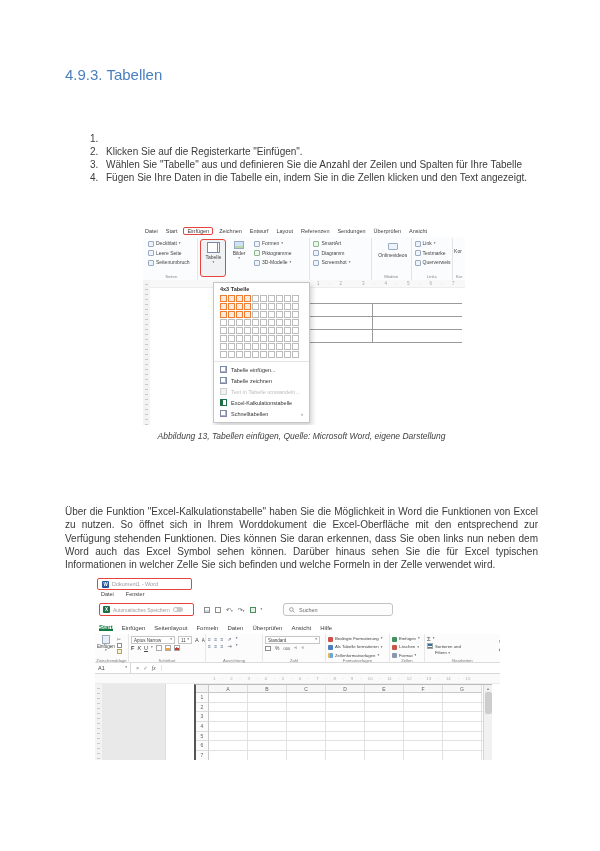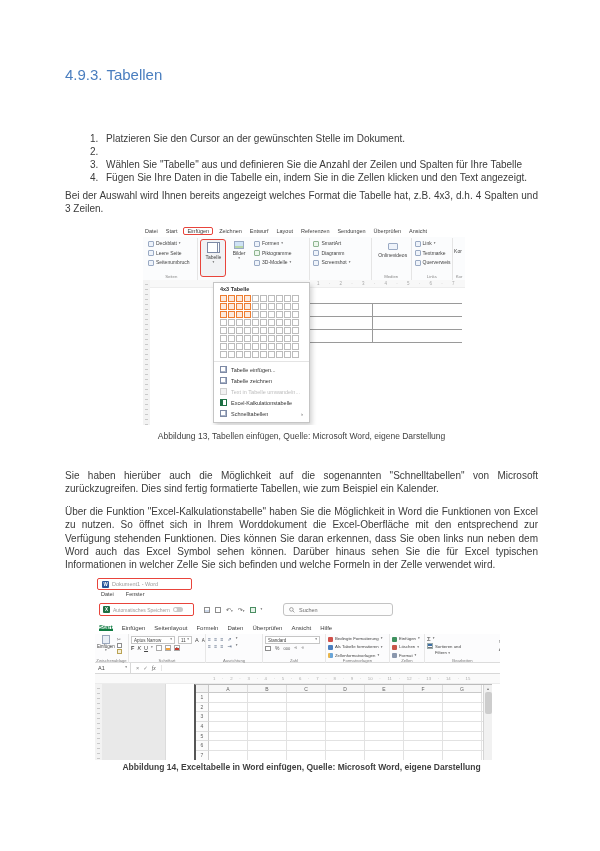--- a/index.html
+++ b/index.html
@@ -10,21 +10,21 @@
 .heading{position:absolute;left:65px;top:66px;font-size:15px;font-weight:400;color:#4a7ebf}
 .para{position:absolute;left:65px;width:473px;font-size:10px;line-height:13.3px;color:#3b3b3b;text-align:justify}
 #para1{top:97px}
 #para2{top:189px}
 #para3{top:469px}
 #para4{top:505px}
 .listwrap{position:absolute;left:90px;top:132px;width:448px;font-size:10px;color:#3b3b3b}
 .list-row{display:flex;line-height:13px}
 .ln{width:16px;flex:none}
 .caption{position:absolute;left:65px;width:473px;text-align:center;font-size:8.5px;color:#3f3f3f}
-#caption1{top:431px;}
+#caption1{top:431px;font-style:italic}
 #caption2{top:762px;font-weight:bold}
 
 
 .fline{position:absolute;top:820px;height:1px;background:#cfcfcf}
 .fline.l{left:0;width:521px}
 .fline.r{left:568px;width:32px}
 .pagebox{position:absolute;left:521px;top:805px;width:47px;height:16px;border:1px solid #cfcfcf;border-bottom:none;display:flex;align-items:center;justify-content:center;font-size:9px;color:#8f8f8f;background:#fff}
 
 
 .car{font-size:3.5px;color:#666;line-height:1}
@@ -133,36 +133,35 @@
 <body>
 
 <div class="page">
 
   <div class="heading">4.9.3. Tabellen</div>
 
 
   <div class="listwrap">
     <div class="list-row">
         <span class="ln">1.</span>
-        <span class="lt">Platzieren Sie den Cursor an der gewünschten Stelle im Dokument.</span>
       </div>
     <div class="list-row">
         <span class="ln">2.</span>
+        <span class="lt">Klicken Sie auf die Registerkarte "Einfügen".</span>
       </div>
     <div class="list-row">
         <span class="ln">3.</span>
         <span class="lt">Wählen Sie "Tabelle" aus und definieren Sie die Anzahl der Zeilen und Spalten für Ihre Tabelle</span>
       </div>
     <div class="list-row">
         <span class="ln">4.</span>
         <span class="lt">Fügen Sie Ihre Daten in die Tabelle ein, indem Sie in die Zellen klicken und den Text angezeigt.</span>
       </div>
   </div>
 
-  <div class="para" id="para2">Bei der Auswahl wird Ihnen bereits angezeigt welches Format die Tabelle hat, z.B. 4x3, d.h. 4 Spalten und 3 Zeilen.</div>
 
   <div class="fig1">
     <div class="f1-tabs">
       <span class="f1-tab">Datei</span>
       <span class="f1-tab">Start</span>
       <span class="f1-tab redbox">Einfügen</span>
       <span class="f1-tab">Zeichnen</span>
       <span class="f1-tab">Entwurf</span>
       <span class="f1-tab">Layout</span>
       <span class="f1-tab">Referenzen</span>
@@ -378,21 +377,20 @@
             <span class="dd-ico"></span>
             <span>Schnelltabellen</span>
             <span class="dd-arrow">›</span>
           </div>
       </div>
     </div>
   </div>
 
   <div class="caption" id="caption1">Abbildung 13, Tabellen einfügen, Quelle: Microsoft Word, eigene Darstellung</div>
 
-  <div class="para" id="para3">Sie haben hierüber auch die Möglichkeit auf die sogenannten "Schnelltabellen" von Microsoft zurückzugreifen. Dies sind fertig formatierte Tabellen, wie zum Beispiel ein Kalender.</div>
   <div class="para" id="para4">Über die Funktion "Excel-Kalkulationstabelle" haben Sie die Möglichkeit in Word die Funktionen von Excel zu nutzen. So öffnet sich in Ihrem Worddokument die Excel-Oberfläche mit den entsprechend zur Verfügung stehenden Funktionen. Dies können Sie daran erkennen, dass Sie oben links nun neben dem Word auch das Excel Symbol sehen können. Darüber hinaus sehen Sie die für Excel typischen Informationen in welcher Zelle Sie sich befinden und welche Formeln in der Zelle verwendet wird.</div>
 
   <div class="fig2">
     <div class="f2-titlebar">
       <span class="app-ico word">W</span>
       <span class="f2-title">Dokument1 - Word</span>
     </div>
     <div class="f2-menubar">
       <span>Datei</span>
       <span>Fenster</span>
@@ -609,21 +607,20 @@
         </div>
         <div class="sbar">
           <span class="arr">▴</span>
           <span class="sthumb"></span>
         </div>
       </div>
 
     </div>
   </div>
 
-  <div class="caption" id="caption2">Abbildung 14, Exceltabelle in Word einfügen, Quelle: Microsoft Word, eigene Darstellung</div>
 
   <div class="fline l"></div>
   <div class="pagebox">
       <span>21</span>
     </div>
   <div class="fline r"></div>
 
 </div>
 
 </body></html>

